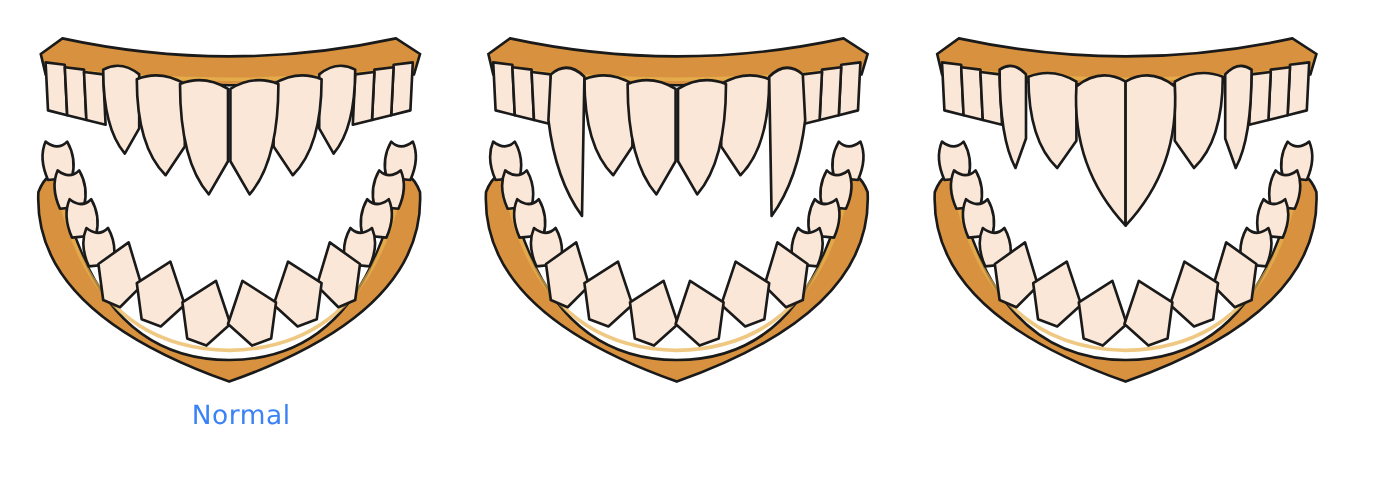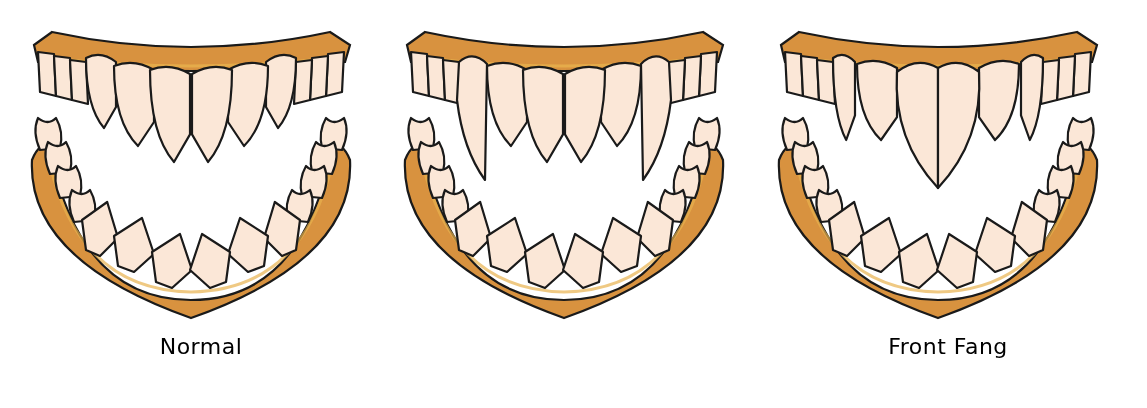--- a/index.html
+++ b/index.html
@@ -1,19 +1,19 @@
 <!DOCTYPE html>
 <html><head>
 <meta charset="utf-8">
 <style>
   html, body { margin:0; padding:0; background:#ffffff; }
   body { width:1147px; height:408px; position:relative; overflow:hidden; font-family:"DejaVu Sans", sans-serif; }
   .panel { position:absolute; top:0; width:382px; height:408px; }
   .panel svg { position:absolute; left:0; top:0; }
-  .caption { position:absolute; top:334px; width:382px; text-align:center; font-size:22px; color:#000000; letter-spacing:0.5px; font-family:"DejaVu Sans", sans-serif; font-weight:normal; }
+  .caption { position:absolute; top:334px; width:382px; text-align:center; font-size:22px; color:#3b82f6; letter-spacing:0.5px; font-family:"DejaVu Sans", sans-serif; font-weight:normal; }
 </style>
 </head>
 <body>
 
 <div id="panel-0" class="panel" style="left:10px;">
   <svg width="382" height="330">
       <path d="M 22 160 Q 30 140 40 150 Q 70 300 181 300 Q 292 300 322 150 Q 332 140 340 160 Q 345 260 181 318 Q 17 260 22 160 Z" fill="#D8923F" stroke="#1A1A1A" stroke-width="2.2"></path>
       <path d="M 40 165 Q 70 290 181 292 Q 292 290 322 165" fill="none" stroke="#E8B24E" stroke-width="3" opacity="0.7"></path>
       <path d="M 24 45 L 42 32 Q 181 62 320 32 L 340 45 L 335 62 Q 181 80 28 62 Z" fill="#D8923F" stroke="#1A1A1A" stroke-width="2.2"></path>
       <path d="M 40 58 Q 181 74 322 58" fill="none" stroke="#E8B24E" stroke-width="3" opacity="0.8"></path>
@@ -106,14 +106,13 @@
       <path d="M 258 236 L 230 218 L 218 254 L 238 272 L 254 266 Z" fill="#FBE7D7" stroke="#1A1A1A" stroke-width="2.2" stroke-linejoin="round"></path>
       <path d="M 142 252 L 170 234 L 182 270 L 162 288 L 146 282 Z" fill="#FBE7D7" stroke="#1A1A1A" stroke-width="2.2" stroke-linejoin="round"></path>
       <path d="M 220 252 L 192 234 L 180 270 L 200 288 L 216 282 Z" fill="#FBE7D7" stroke="#1A1A1A" stroke-width="2.2" stroke-linejoin="round"></path>
       <path d="M 76 58 Q 87 50 98 62 L 98 115.4 L 89.2 140 Q 76 115.4 76 58 Z" fill="#FBE7D7" stroke="#1A1A1A" stroke-width="2.2" stroke-linejoin="round"></path>
       <path d="M 286 58 Q 275 50 264 62 L 264 115.4 L 272.8 140 Q 286 115.4 286 58 Z" fill="#FBE7D7" stroke="#1A1A1A" stroke-width="2.2" stroke-linejoin="round"></path>
       <path d="M 100 64 Q 120 56 140 68 L 140 117.19999999999999 L 124 140 Q 100 117.19999999999999 100 64 Z" fill="#FBE7D7" stroke="#1A1A1A" stroke-width="2.2" stroke-linejoin="round"></path>
       <path d="M 262 64 Q 242 56 222 68 L 222 117.19999999999999 L 238 140 Q 262 117.19999999999999 262 64 Z" fill="#FBE7D7" stroke="#1A1A1A" stroke-width="2.2" stroke-linejoin="round"></path>
       <path d="M 181 68 Q 160 56 140 72 Q 136 140 181 188 Z" fill="#FBE7D7" stroke="#1A1A1A" stroke-width="2.2" stroke-linejoin="round"></path>
       <path d="M 181 68 Q 202 56 222 72 Q 226 140 181 188 Z" fill="#FBE7D7" stroke="#1A1A1A" stroke-width="2.2" stroke-linejoin="round"></path>
     </svg>
-  <div class="caption">Front Fang</div>
 </div>
 
 </body></html>

